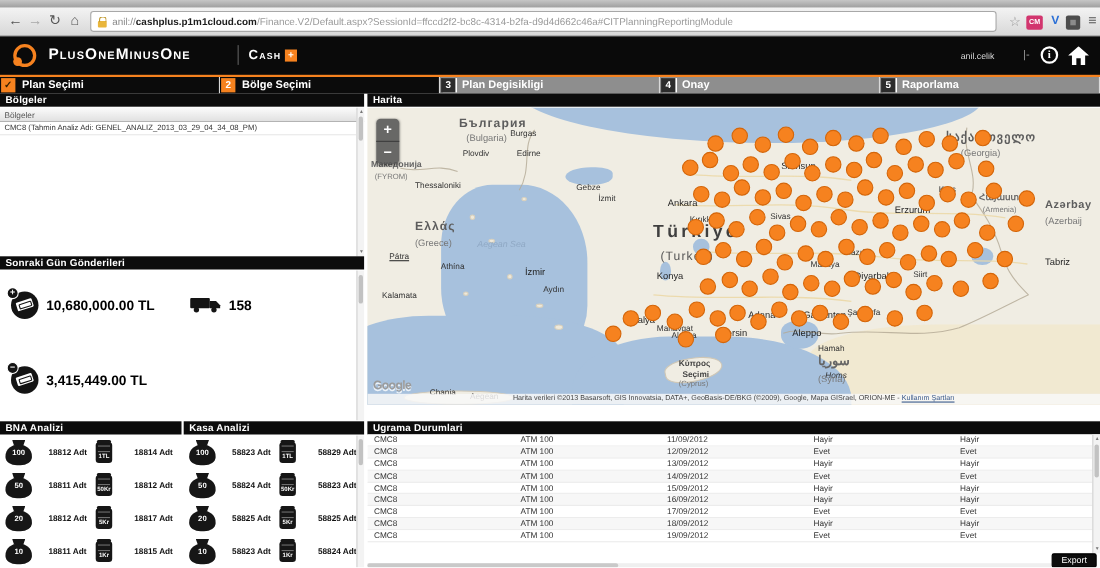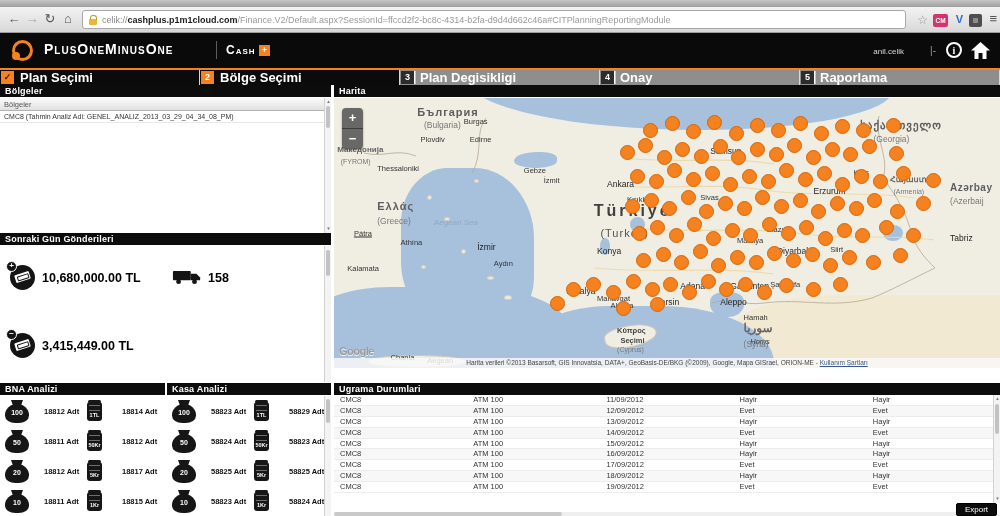--- a/index.html
+++ b/index.html
@@ -41,21 +41,21 @@
 
   
   #tabbar{position:absolute;left:0;top:70px;width:1000px;height:15px;display:flex;background:#8e8e8e}
   .tab{flex:1;display:flex;align-items:center;gap:5px;border-right:1px solid #d8d8d8;overflow:hidden}
   .tab.done,.tab.active{background:#0b0b0b}
   .tab.inactive{background:#8e8e8e}
   .tab-num{flex:none;width:13px;height:13px;margin:1px;text-align:center;line-height:13px;font-size:9px;font-weight:bold}
   .done .tab-num{background:var(--accent);color:#2e1d00}
   .active .tab-num{background:var(--accent);color:#fff}
   .inactive .tab-num{background:#2c2c2c;color:#fff;box-shadow:1.5px 0 0 #fff}
-  .tab-label{font-size:13px;font-weight:bold;color:#fff;white-space:nowrap}
+  .tab-label{font-size:10px;font-weight:bold;color:#fff;white-space:nowrap}
 
   
   .secbar{position:absolute;height:12px;background:#0c0c0c;color:#fff;font-size:9px;font-weight:bold;line-height:12px;padding:0 5px;letter-spacing:.2px;white-space:nowrap;overflow:hidden}
   #sec-bolgeler{left:0;top:85px;width:331px}
   #sec-sonraki{left:0;top:233px;width:331px}
   #sec-bna{left:0;top:383px;width:165px}
   #sec-kasa{left:167px;top:383px;width:164px}
   #sec-harita{left:334px;top:85px;width:666px}
   #sec-ugrama{left:334px;top:383px;width:666px}
 
@@ -149,21 +149,21 @@
 <div id="screen">
 
   <div id="titlebar"></div>
   <div id="toolbar">
     <span class="nav-ic" id="back-ic" style="left:6px">←</span>
     <span class="nav-ic" id="fwd-ic" style="left:24px">→</span>
     <span class="nav-ic" id="reload-ic" style="left:42px">↻</span>
     <span class="nav-ic" id="homenav-ic" style="left:60px">⌂</span>
     <div id="urlbar">
       <span class="lock"></span>
-      <span class="urltext"><span class="u-proto">celik://</span><span class="u-domain">cashplus.p1m1cloud.com</span><span class="u-path">/Finance.V2/Default.aspx?SessionId=ffccd2f2-bc8c-4314-b2fa-d9d4d662c46a#CITPlanningReportingModule</span></span>
+      <span class="urltext"><span class="u-proto">anil://</span><span class="u-domain">cashplus.p1m1cloud.com</span><span class="u-path">/Finance.V2/Default.aspx?SessionId=ffccd2f2-bc8c-4314-b2fa-d9d4d662c46a#CITPlanningReportingModule</span></span>
     </div>
     <span id="star-ic">☆</span>
     <span id="cm-ic">CM</span>
     <span id="v-ic">V</span>
     <span id="ext-ic"></span>
     <span id="menu-ic">≡</span>
   </div>
 
   <div id="appbar">
     <span id="logo"></span>

